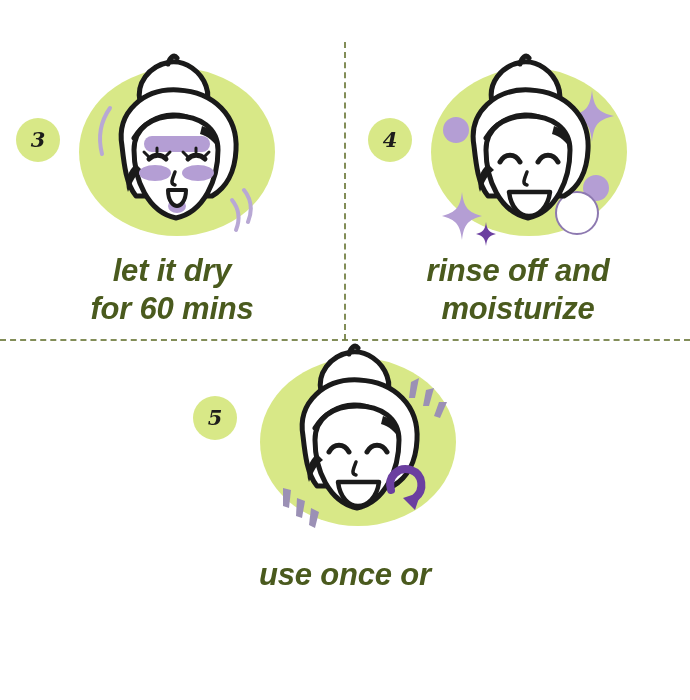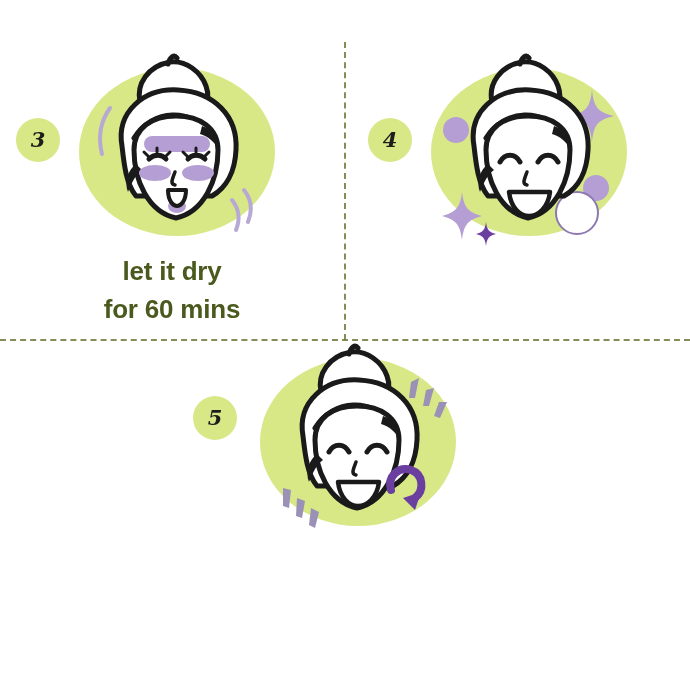--- a/index.html
+++ b/index.html
@@ -48,23 +48,24 @@
   #panel-step-4 .illustration{left:68px;top:10px;}
   #panel-step-5 .illustration{left:70px;top:-28px;}
 
   
   .caption{
     position:absolute;left:0;width:344px;
     text-align:center;
     color:#4a5a1e;
     font-family:"Liberation Sans", sans-serif;
     font-weight:700;
-    font-size:26px;
+    font-size:31px;
     line-height:38px;
     letter-spacing:-0.2px;
+    font-style:italic;
   }
   #panel-step-3 .caption{top:212px;}
   #panel-step-4 .caption{top:212px;}
   #panel-step-5 .caption{top:188px;}
   .caption .line{display:block;}
 </style>
 </head>
 <body>
 
 <div id="infographic">
@@ -152,20 +153,22 @@
         <path d="M86 112 C91 103 101 103 106 112" fill="none" stroke="#1a1a1a" stroke-width="5" stroke-linecap="round"></path>
         <path d="M124 112 C129 103 139 103 144 112" fill="none" stroke="#1a1a1a" stroke-width="5" stroke-linecap="round"></path>
 
         <path d="M113 122 C110 130 108 134 113 135" fill="none" stroke="#1a1a1a" stroke-width="3.5" stroke-linecap="round"></path>
 
         <path d="M95 142 L136 142 C134 158 124 166 115 166 C106 166 97 158 95 142 Z" fill="#ffffff" stroke="#1a1a1a" stroke-width="4.5" stroke-linejoin="round"></path>
       </svg>
     </div>
 
     <div class="caption">
+      <span class="line">rinse off and</span>
+      <span class="line">moisturize</span>
     </div>
   </div>
 
   <div class="panel" id="panel-step-5">
 
     <div class="step-badge">
       <span>5</span>
     </div>
 
     <div class="illustration">
@@ -199,16 +202,17 @@
         <path d="M95 142 L136 142 C134 158 124 166 115 166 C106 166 97 158 95 142 Z" fill="#ffffff" stroke="#1a1a1a" stroke-width="4.5" stroke-linejoin="round"></path>
 
         <g>
           <path d="M148 150 C144 136 156 126 168 130 C180 134 182 150 172 158" fill="none" stroke="#6b3fa0" stroke-width="8" stroke-linecap="round"></path>
           <path d="M178 152 L172 170 L160 158 Z" fill="#6b3fa0"></path>
         </g>
       </svg>
     </div>
 
     <div class="caption">
+      <span class="line">use once or</span>
     </div>
   </div>
 
 </div>
 
 </body></html>

